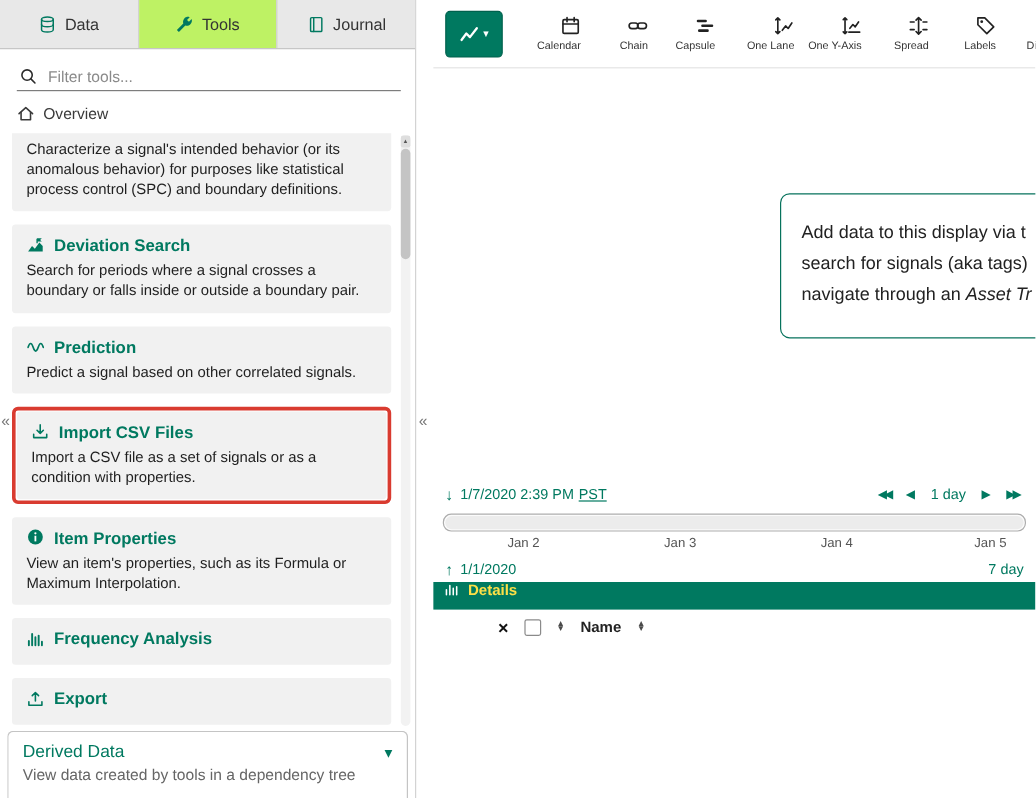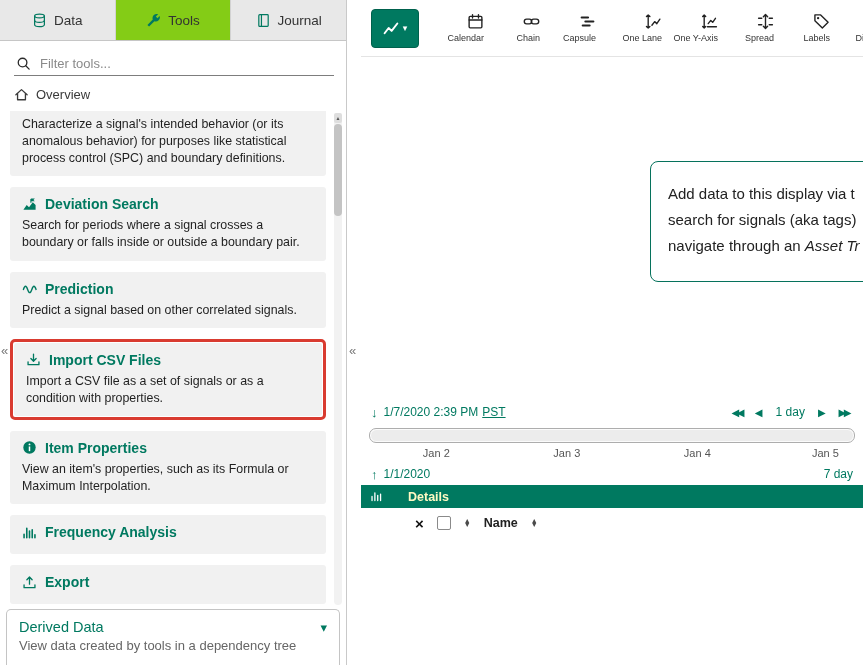--- a/index.html
+++ b/index.html
@@ -9,21 +9,21 @@
   svg{display:block}
   .i13{width:13px;height:13px}.i15{width:15px;height:15px}.i17{width:17px;height:17px}
 
   
   .left{width:346px;min-width:346px;border-right:1px solid #c9c9c9;display:flex;flex-direction:column;background:#fff}
   .tabbar{height:40px;min-height:40px;display:flex;background:#e8e8e8;border-bottom:1px solid #c6c6c6}
   .tab{flex:1;display:flex;align-items:center;justify-content:center;gap:7px;font-size:13.5px;color:#333;
        border-right:1px solid #d2d2d2;cursor:pointer}
   .tab:last-child{border-right:none}
   .tab .ic{color:#007960;display:flex}
-  .tab.active{background:#84cc16}
+  .tab.active{background:#bef264}
   .searchrow{position:relative;margin:10px 12px 0 14px}
   .searchrow .mag{position:absolute;left:2px;top:5px;color:#2a2a2a}
   .filter{width:100%;box-sizing:border-box;border:none;border-bottom:1px solid #7d7d7d;background:transparent;
           padding:5px 4px 4px 26px;font-size:13px;outline:none;font-family:inherit;color:#222}
   .filter::placeholder{color:#8a8a8a}
   .ovrow{display:flex;align-items:center;gap:7px;padding:11px 14px 9px;font-size:13px;color:#3a3a3a;cursor:pointer}
   .ovrow .ic{color:#3a3a3a;display:flex}
   .list{flex:1;overflow:hidden;position:relative;padding:4px 20px 0 10px}
   .card{background:#f1f1f1;border-radius:3px;padding:9px 12px;margin-bottom:11px;cursor:pointer}
   .card.clip{margin-top:-8px}
@@ -76,21 +76,21 @@
   .tri{font-size:10px;cursor:pointer}
   .dbl{letter-spacing:-2.5px}
   .step{font-size:12px}
   .slider{height:13px;margin:2px 8px 3px;border:1px solid #adadad;border-radius:7px;background:#fbfbfb;
           position:relative;cursor:pointer}
   .sfill{position:absolute;left:1px;right:1px;top:1px;bottom:1px;background:#ececec;border-radius:6px}
   .axis{height:17px;min-height:17px;position:relative;font-size:11px;color:#555}
   .axis span{position:absolute;transform:translateX(-50%);top:1px}
   .trow2{height:22px;min-height:22px;display:flex;align-items:center;padding:0 10px;color:#007960}
   .dur{margin-left:auto;font-size:12px}
-  .detbar{height:23px;min-height:23px;background:#007960;color:#fef9c3;display:flex;align-items:center;gap:25px;
+  .detbar{height:23px;min-height:23px;background:#007960;color:#fde047;display:flex;gap:7px;
           padding:0 9px;font-size:12.5px;font-weight:bold;cursor:pointer}
   .thead{height:30px;min-height:30px;display:flex;align-items:center;gap:13px;padding-left:54px;font-size:12.5px}
   .xm{font-size:15px;font-weight:bold;color:#111;line-height:1;cursor:pointer}
   .cb{width:12px;height:12px;border:1px solid #8a8a8a;border-radius:2px;background:#fff;cursor:pointer}
   .sort{display:flex;flex-direction:column;line-height:.62;font-size:7px;color:#4a4a4a;cursor:pointer}
   .nm{font-weight:bold;color:#222;cursor:pointer}
   .tbody{flex:1;background:#fff}
 </style>
 </head>
 <body>

